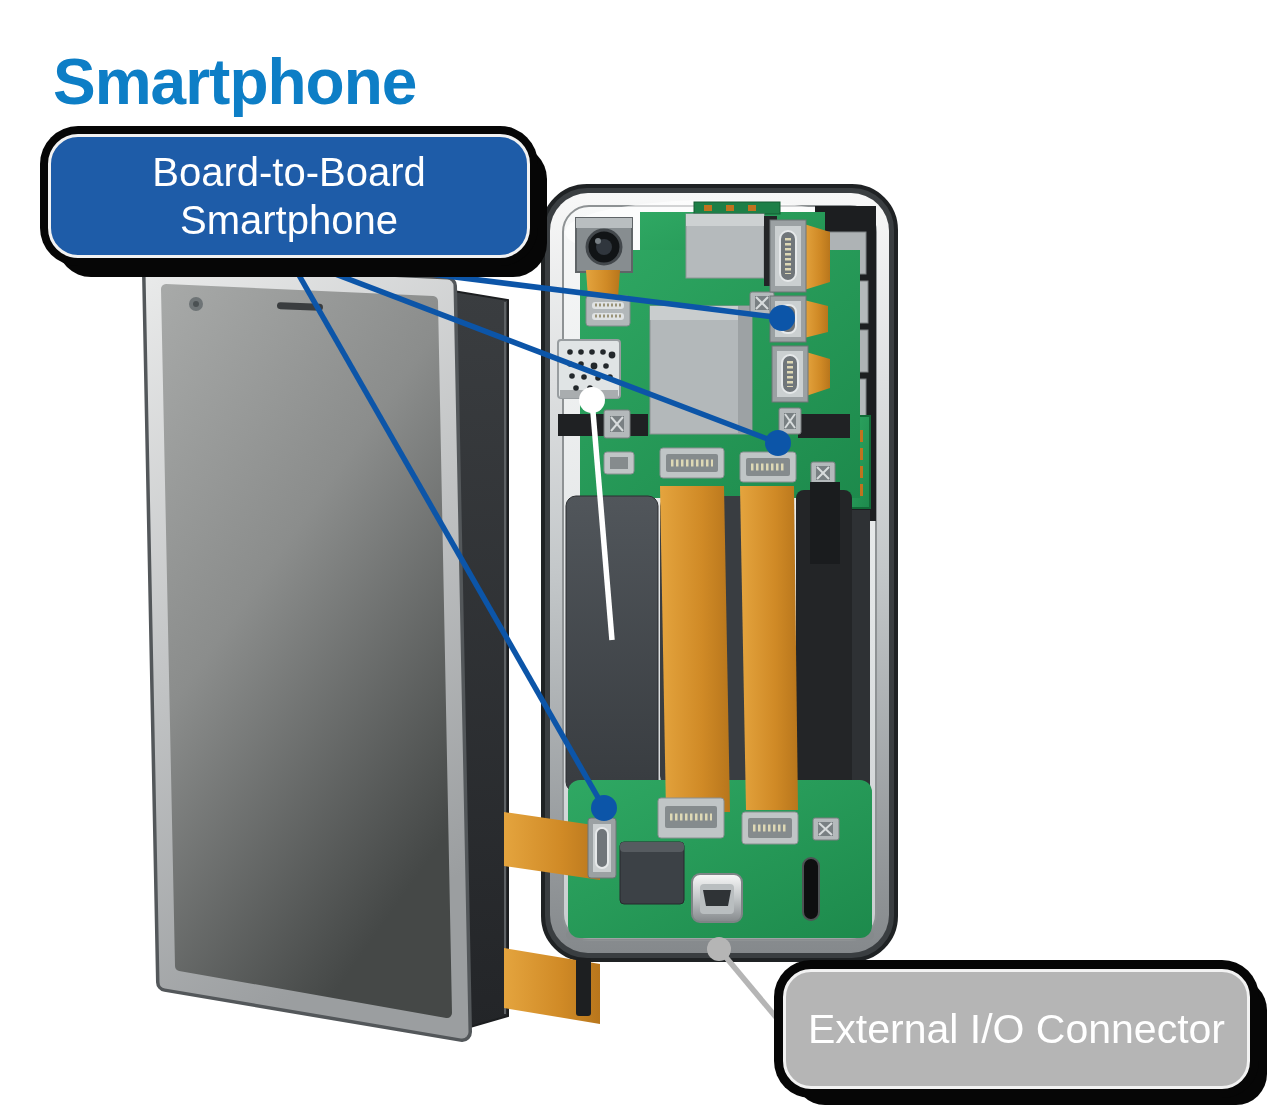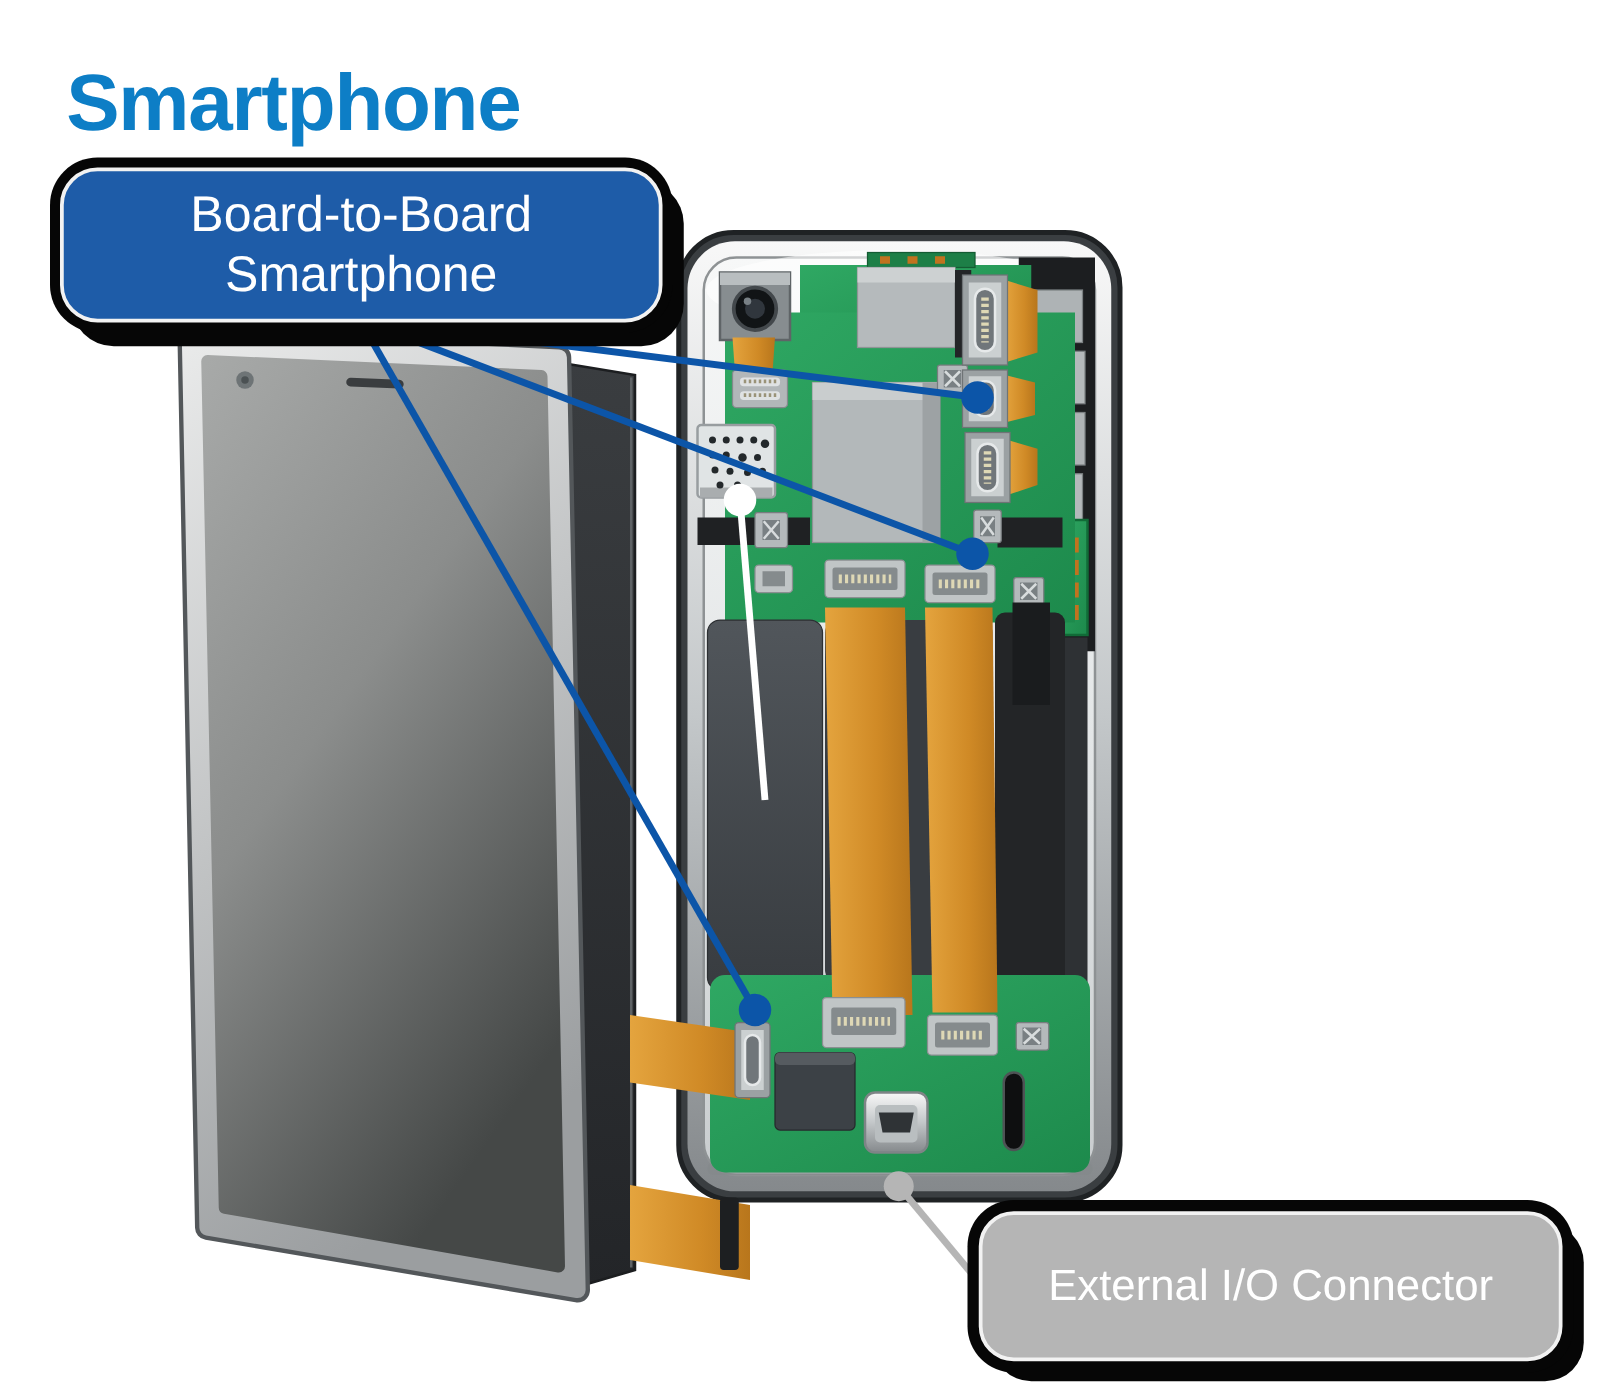--- a/index.html
+++ b/index.html
@@ -30,21 +30,21 @@
   }
   .callout-card{
     left:612px; top:568px; width:483px; height:124px;
     background:var(--label-slate); border-radius:26px;
     font-size:40px; line-height:46px;
     box-shadow:0 0 0 5px var(--label-outline), 11px 12px 0 2px var(--label-outline);
   }
   .callout-ext{
     left:783px; top:969px; width:467px; height:120px;
     background:var(--label-gray); border-radius:28px;
-    font-size:35px; line-height:46px;
+    font-size:41px; line-height:46px;
     box-shadow:0 0 0 9px var(--label-outline), 14px 13px 0 3px var(--label-outline);
   }
 </style>
 </head>
 <body>
 
 <div class="stage">
 
 <svg width="1280" height="1115" viewBox="0 0 1280 1115">
   <defs>

